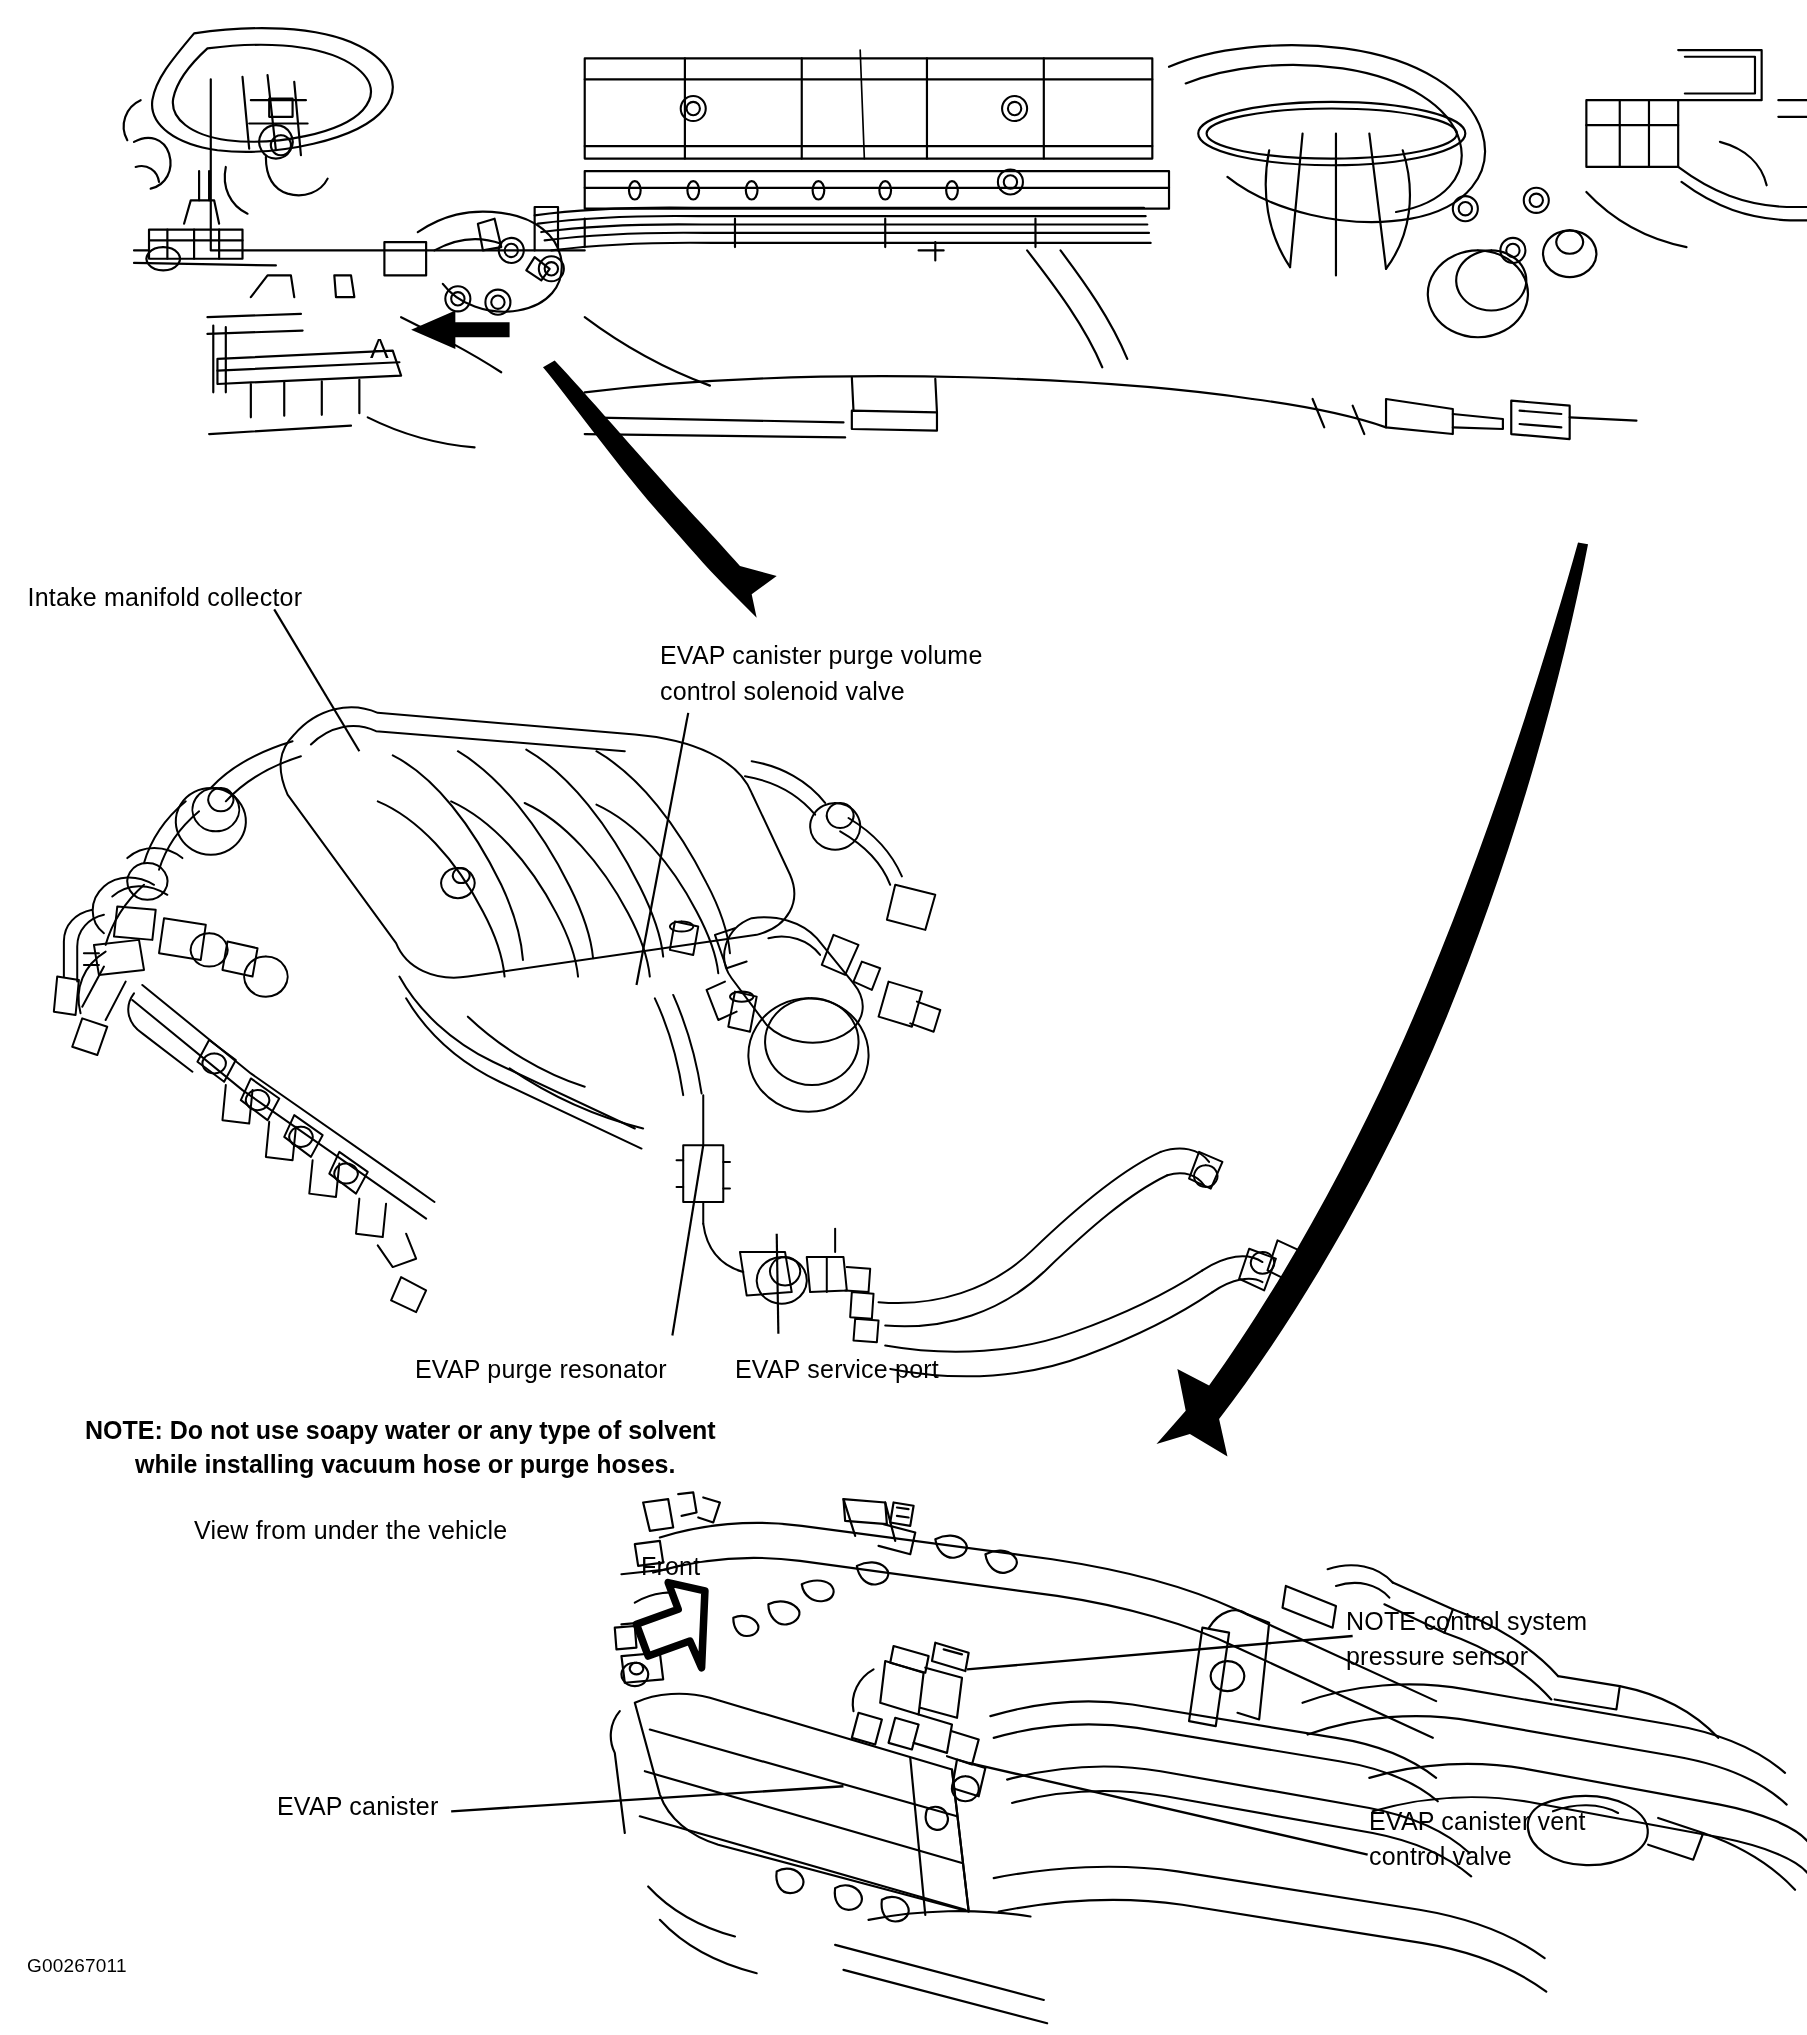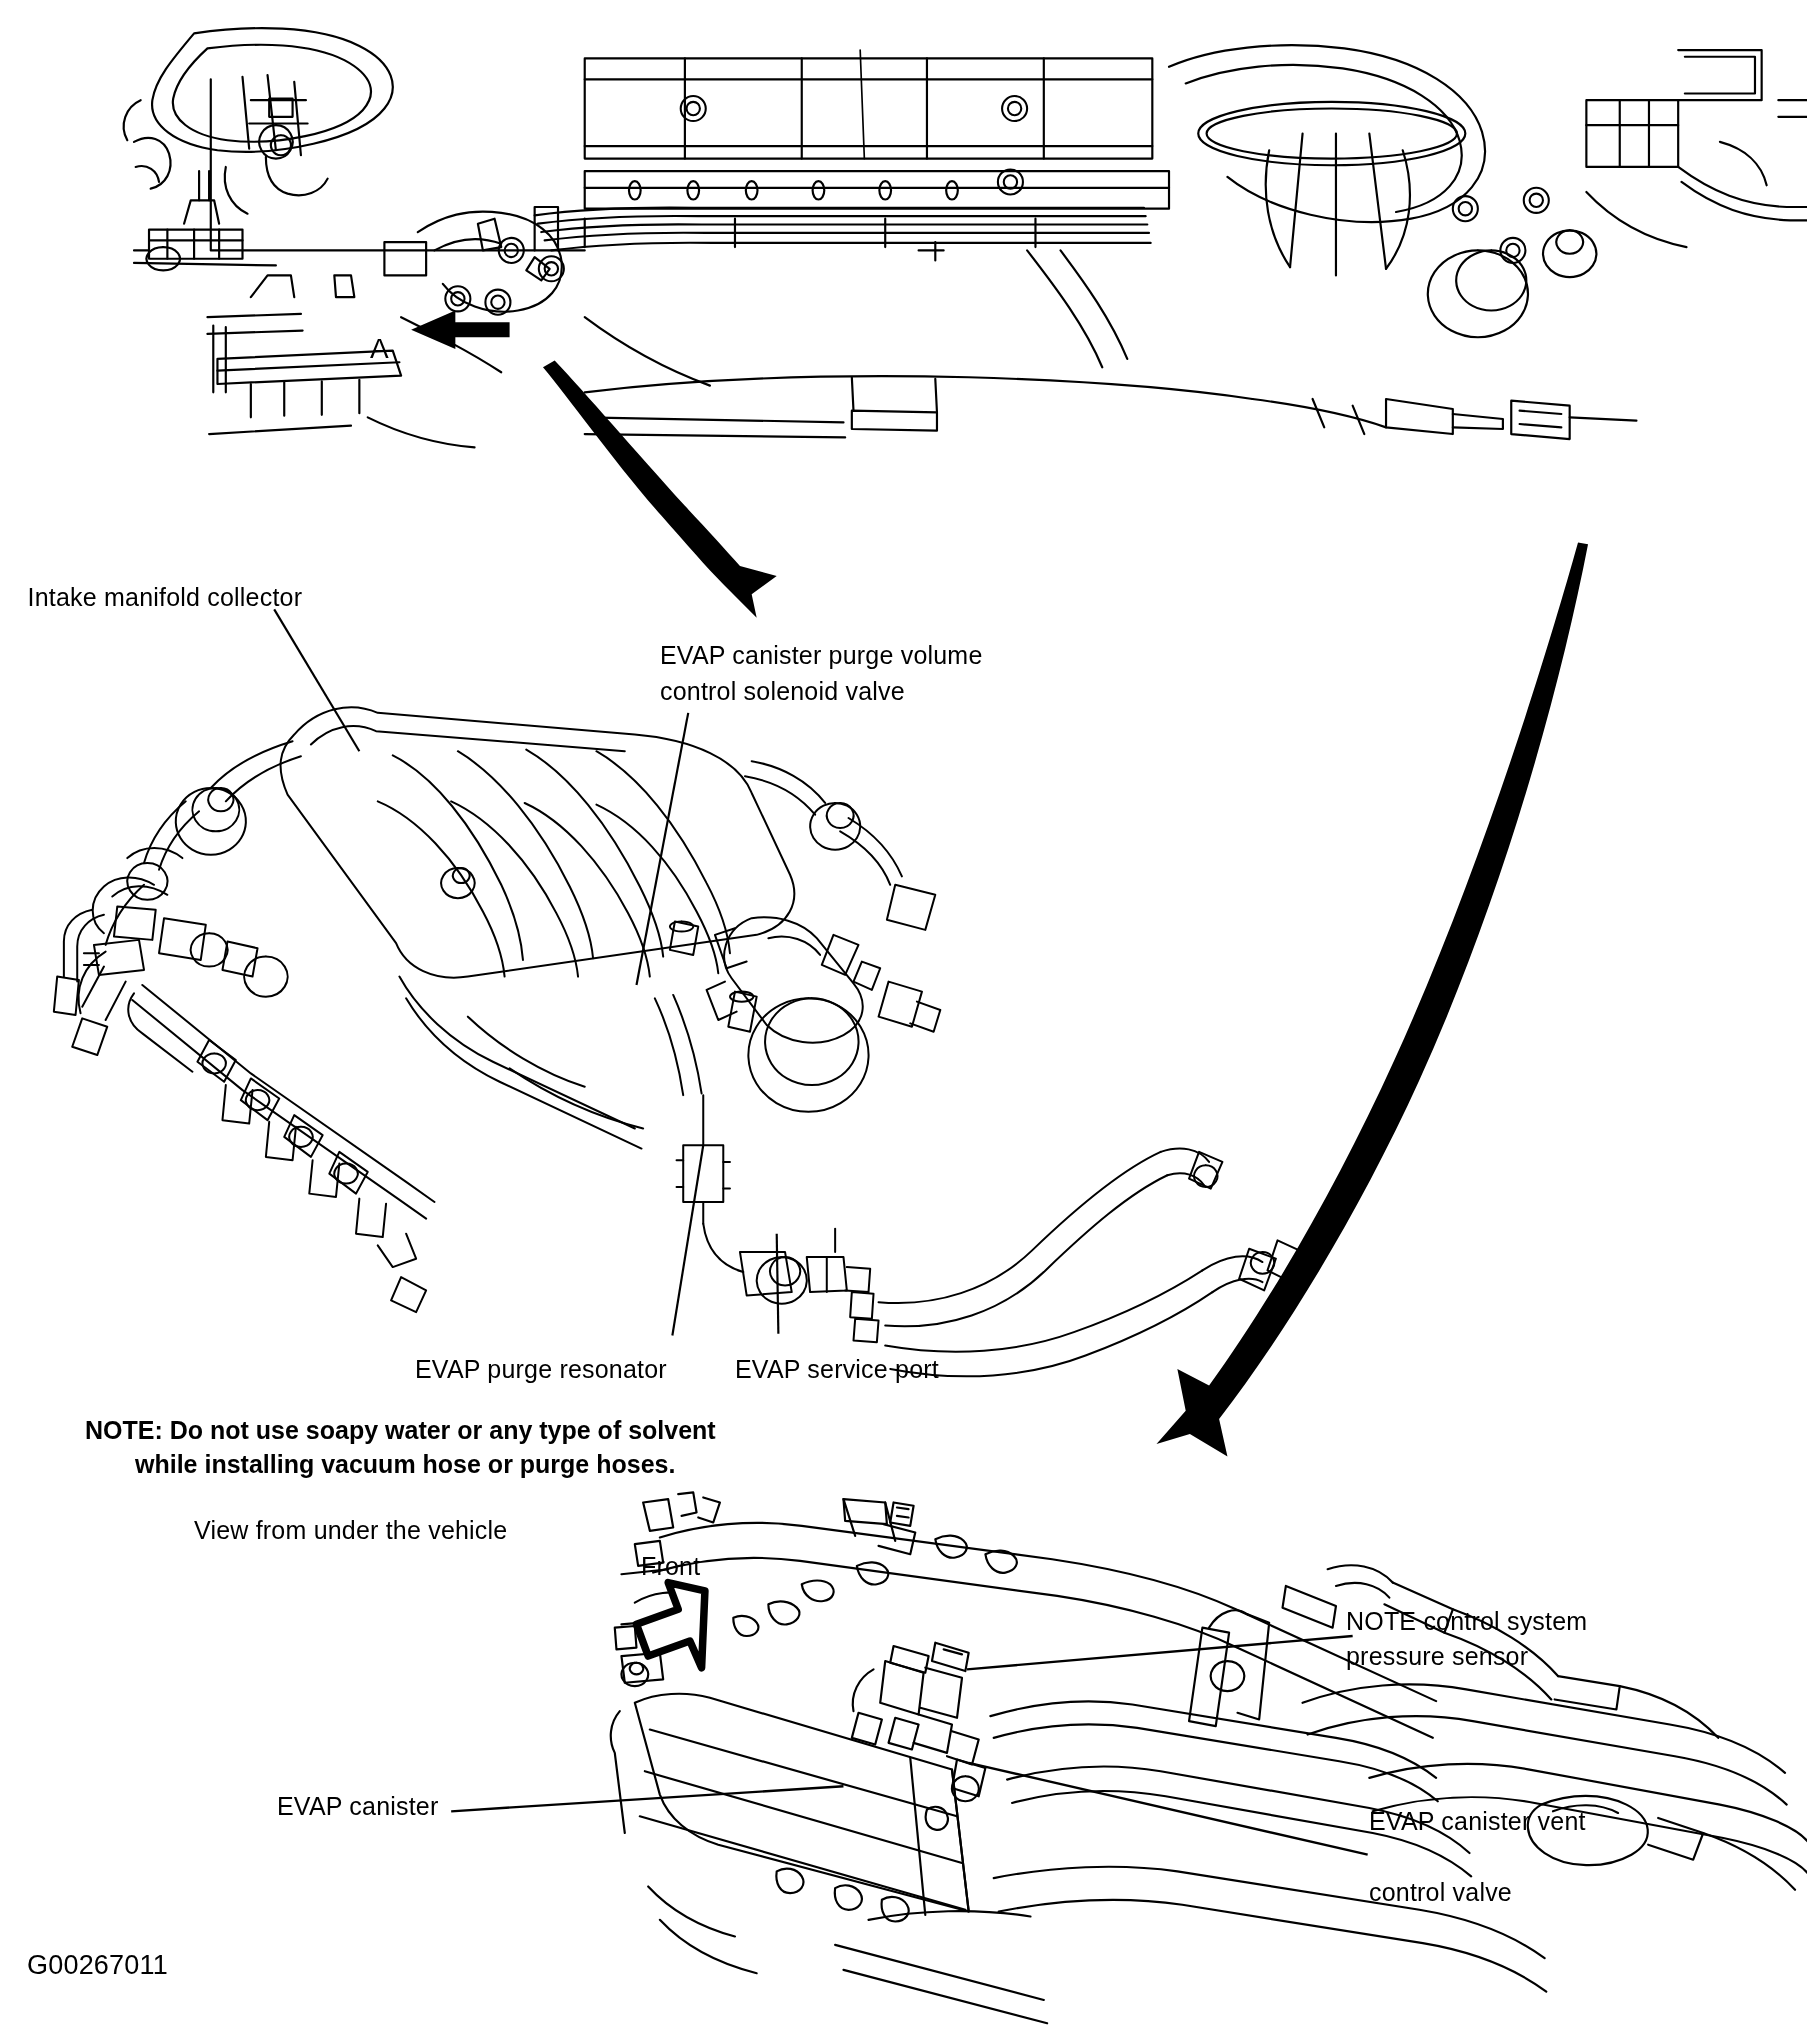--- a/index.html
+++ b/index.html
@@ -32,21 +32,21 @@
     font-size: 25px;
     line-height: 33px;
     letter-spacing: 0.2px;
     color: #000;
     white-space: pre;
   }
   .lbl.bold {
     font-weight: normal;
   }
   .lbl.code {
-    font-size: 27px;
+    font-size: 19px;
   }
   .lbl.ital-a {
     font-size: 28px;
   }
   .note-block {
     position: absolute;
     font-weight: bold;
     font-size: 25px;
     line-height: 34px;
   }
@@ -502,18 +502,18 @@
   <div class="lbl bold" style="left:194px; top:1514px;">View from under the vehicle</div>
 
   <div class="lbl" style="left:641px; top:1550px;">Front</div>
 
   <div class="lbl" style="left:1346px; top:1605px;">NOTE control system</div>
   <div class="lbl" style="left:1346px; top:1640px;">pressure sensor</div>
 
   <div class="lbl" style="left:277px; top:1790px;">EVAP canister</div>
 
   <div class="lbl" style="left:1369px; top:1805px;">EVAP canister vent</div>
-  <div class="lbl" style="left:1369px; top:1840px;margin-top:36px;">control valve</div>
+  <div class="lbl" style="left:1369px; top:1840px;">control valve</div>
 
   <div class="lbl code" style="left:27px; top:1949px;">G00267011</div>
 
 </div>
 
 
 </body></html>

